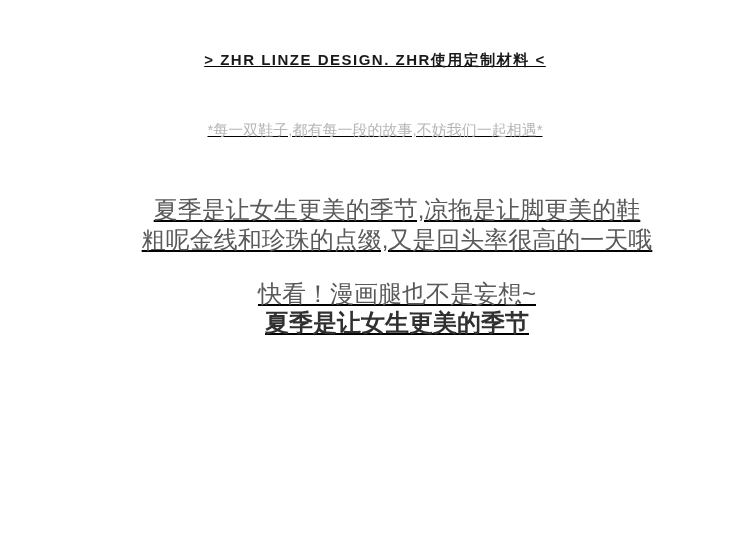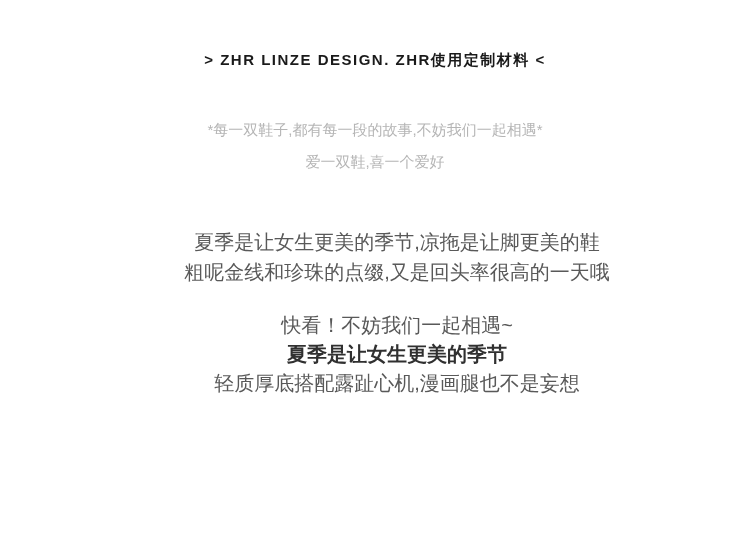--- a/index.html
+++ b/index.html
@@ -10,41 +10,42 @@
   .page {
     position: relative;
     width: 750px;
     height: 535px;
     background: #ffffff;
     overflow: hidden;
     font-family: "Liberation Sans", "DejaVu Sans", sans-serif;
     text-align: center;
     box-sizing: border-box;
     padding-top: 51px;
+    text-decoration: underline;
   }
   .page p, .page h1 {
     margin: 0;
     padding: 0;
   }
   .brand-header {
     font-size: 15px;
     font-weight: 700;
     color: #1a1a1a;
     letter-spacing: 1.5px;
     line-height: 18px;
   }
   .tagline {
     margin-top: 45px;
     color: #b5b5b5;
     font-size: 15px;
     line-height: 32px;
     font-weight: 400;
   }
   .para {
-    font-size: 20px;
+    font-size: 24px;
     color: #595959;
     padding-left: 44px;
   }
   .para .bold {
     font-weight: 700;
     color: #303030;
   }
   .para-intro {
     margin-top: 49px;
     line-height: 30px;
@@ -56,27 +57,25 @@
 </style>
 </head>
 <body>
 
 <div class="page">
 
   <h1 class="brand-header">&gt; ZHR LINZE DESIGN. ZHR使用定制材料 &lt;</h1>
 
   <div class="tagline">
     <p>*每一双鞋子,都有每一段的故事,不妨我们一起相遇*</p>
-    <p>爱一双鞋,喜一个爱好</p>
   </div>
 
   <div class="para para-intro">
     <p class="regular">夏季是让女生更美的季节,凉拖是让脚更美的鞋</p>
     <p class="regular">粗呢金线和珍珠的点缀,又是回头率很高的一天哦</p>
   </div>
 
   <div class="para para-promo">
-    <p class="regular">快看！不妨我们一起相遇~</p>
+    <p class="regular">快看！漫画腿也不是妄想~</p>
     <p class="bold">夏季是让女生更美的季节</p>
-    <p class="regular">轻质厚底搭配露趾心机,漫画腿也不是妄想</p>
   </div>
 
 </div>
 
 </body></html>

